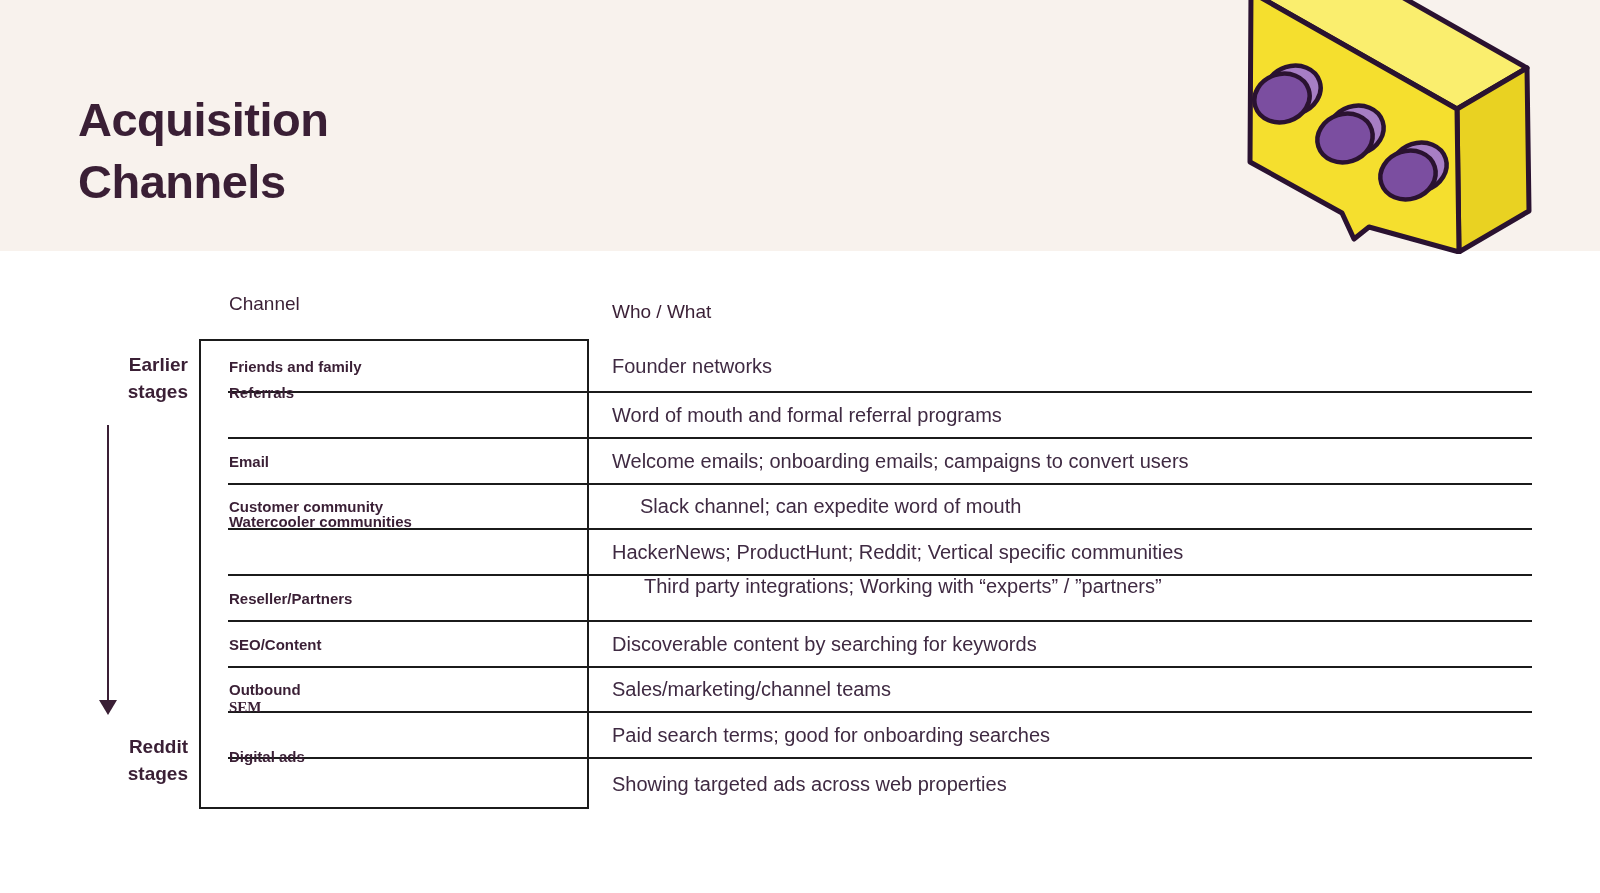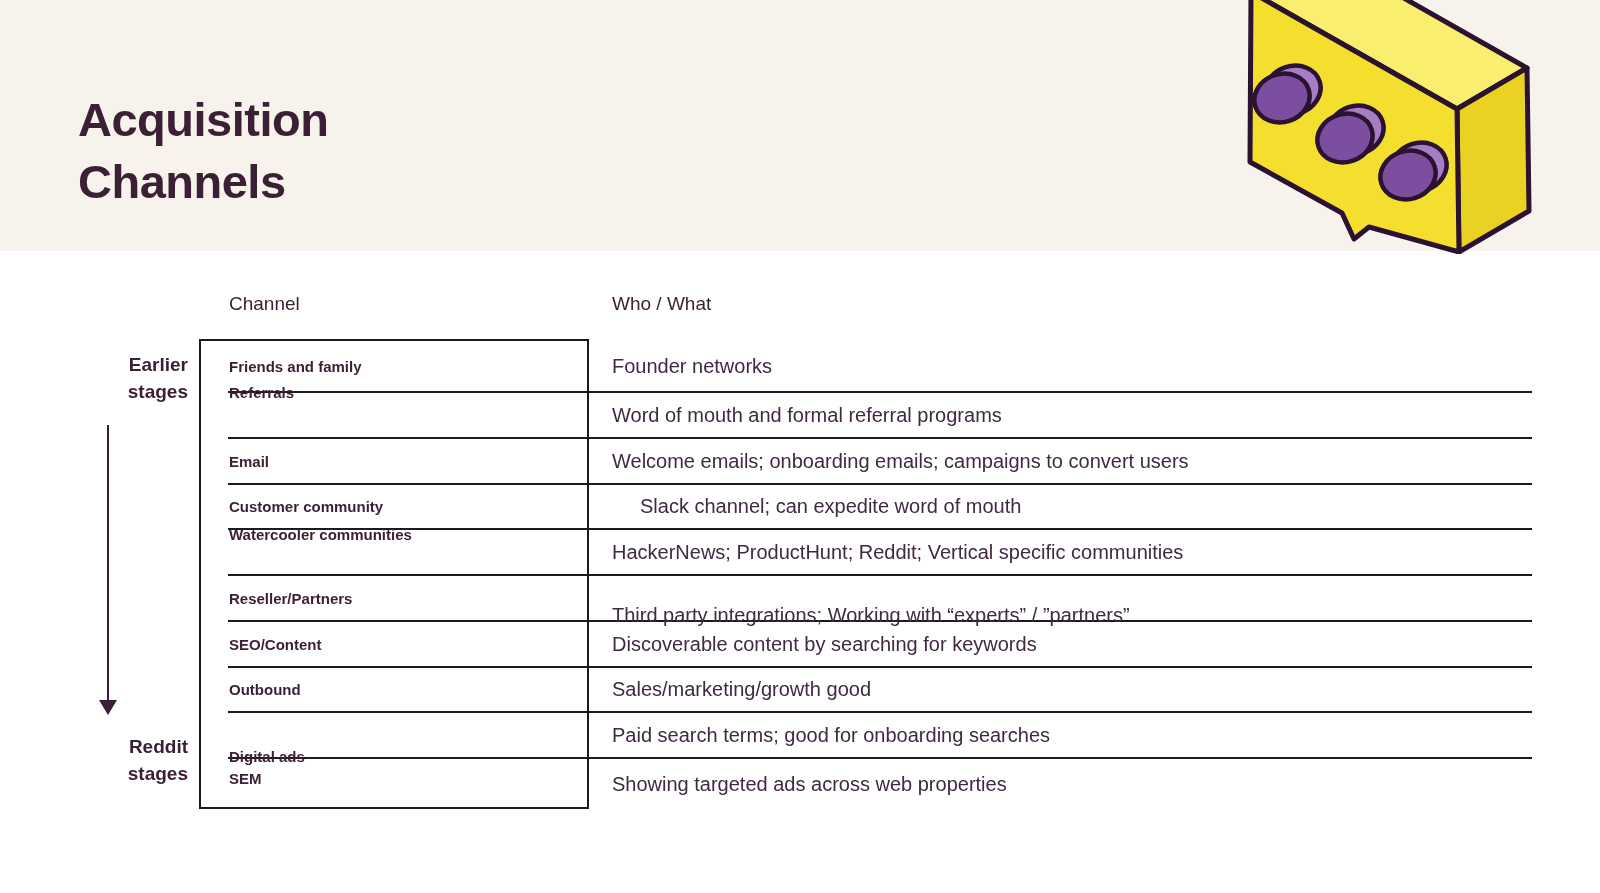--- a/index.html
+++ b/index.html
@@ -21,21 +21,21 @@
   }
   .illustration{
     position:absolute;left:1225px;top:0;width:310px;height:254px;
   }
   .col-header{
     position:absolute;top:292px;
     font-size:19px;font-weight:400;color:var(--heading-text,#3A1F35);
     line-height:23px;
   }
   #header-channel{left:229px;}
-  #header-whowhat{left:612px;}
+  #header-whowhat{left:612px;margin-top:8px;}
   .stage-label{
     position:absolute;width:160px;left:28px;text-align:right;
     font-size:19px;font-weight:700;line-height:27px;
     color:var(--heading-text,#3A1F35);
     white-space:pre-line;
   }
   #stage-earlier{top:351px;}
   #stage-later{top:733px;}
   .arrow-line{
     position:absolute;left:107px;top:425px;width:2px;height:276px;
@@ -115,27 +115,27 @@
     <div class="separator" style="top: 711.25px;"></div>
     <div class="separator" style="top: 757px;"></div>
     <div class="cell channel" style="top: 365.5px;">Friends and family</div>
     <div class="cell desc" style="top: 365.5px;">Founder networks</div>
     <div class="cell channel" style="top: 392px;">Referrals</div>
     <div class="cell desc" style="top: 414.875px;">Word of mouth and formal referral programs</div>
     <div class="cell channel" style="top: 460.625px;">Email</div>
     <div class="cell desc" style="top: 460.625px;">Welcome emails; onboarding emails; campaigns to convert users</div>
     <div class="cell channel" style="top: 506.375px;">Customer community</div>
     <div class="cell desc" style="top: 506.375px; margin-left: 28px;">Slack channel; can expedite word of mouth</div>
-    <div class="cell channel" style="top: 534px;">Watercooler communities</div>
+    <div class="cell channel" style="top: 521px;">Watercooler communities</div>
     <div class="cell desc" style="top: 552.125px;">HackerNews; ProductHunt; Reddit; Vertical specific communities</div>
     <div class="cell channel" style="top: 597.875px;">Reseller/Partners</div>
-    <div class="cell desc" style="top: 615px;">Third party integrations; Working with “experts” / ”partners”</div>
+    <div class="cell desc" style="top: 586px; margin-left: 32px;">Third party integrations; Working with “experts” / ”partners”</div>
     <div class="cell channel" style="top: 643.625px;">SEO/Content</div>
     <div class="cell desc" style="top: 643.625px;">Discoverable content by searching for keywords</div>
     <div class="cell channel" style="top: 689.375px;">Outbound</div>
-    <div class="cell desc" style="top: 689.375px;">Sales/marketing/growth good</div>
-    <div class="cell channel" style="top: 778px;">SEM</div>
+    <div class="cell desc" style="top: 689.375px;">Sales/marketing/channel teams</div>
+    <div class="cell channel" style="top: 707px; font-family: Liberation Serif, serif;">SEM</div>
     <div class="cell desc" style="top: 735.125px;">Paid search terms; good for onboarding searches</div>
     <div class="cell channel" style="top: 756px;">Digital ads</div>
     <div class="cell desc" style="top: 783.5px;">Showing targeted ads across web properties</div>
   </div>
 
 <div class="channel-box"></div>
 
 </body></html>

